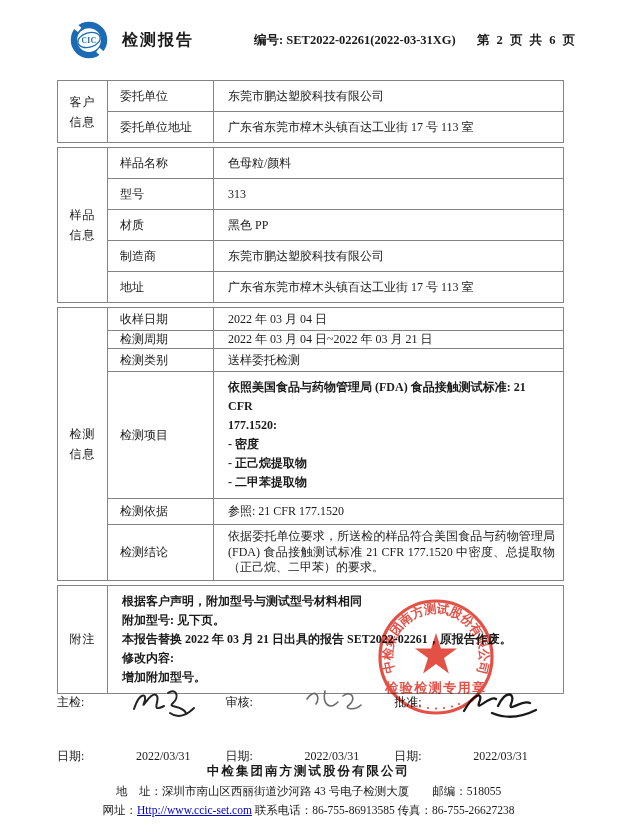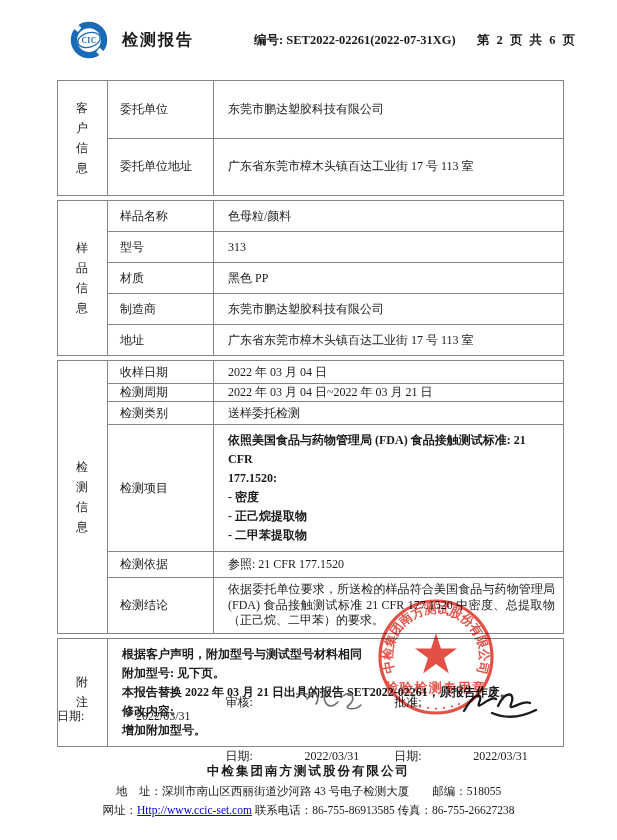--- a/index.html
+++ b/index.html
@@ -12,21 +12,21 @@
   .logo { width:38px; height:38px; flex:0 0 auto; }
   .report-title { font-size:16px; margin-left:14px; letter-spacing:2px; }
   .report-no { font-size:12.5px; margin-left:60px; white-space:nowrap; }
   .page-info { font-size:12.5px; margin-left:auto; letter-spacing:2px; white-space:nowrap; }
 
   
   .tables { position:absolute; top:80px; left:57px; width:506px; }
   table.doc { border-collapse:collapse; width:506px; table-layout:fixed;
               font-size:12px; margin-bottom:4px; }
   table.doc td { border:1px solid #848484; padding:0 6px 0 12px; vertical-align:middle; }
-  td.sec { text-align:center; padding:17px !important; }
+  td.sec { text-align:center; padding:4px !important; }
   td.sec div { line-height:20px; letter-spacing:1px; }
   td.val { padding-left:14px !important; }
   .ml-cell { padding:6px 10px 6px 14px !important; vertical-align:top !important;font-weight:bold; }
   .ml-cell div { line-height:19px; }
   .concl { line-height:15.5px; text-align:justify; padding:4px 8px 4px 14px !important; }
 
   
   .sig-block { position:absolute; top:682px; left:57px; width:506px; display:flex; font-size:12px; }
   .sig-col { width:168.6px; display:flex; flex-direction:column; }
   .sig-line { display:flex; align-items:center; height:40px; }
@@ -54,21 +54,21 @@
     <svg class="logo" viewBox="0 0 48 48">
       <circle cx="24" cy="24" r="19" fill="none" stroke="#1a6ab5" stroke-width="8"></circle>
       <rect x="2" y="4" width="12" height="7" fill="#ffffff" transform="rotate(40 8 7)"></rect>
       <rect x="34" y="37" width="12" height="7" fill="#ffffff" transform="rotate(40 40 40)"></rect>
       <polygon points="14,3 22,5 15,11" fill="#1a6ab5"></polygon>
       <polygon points="34,45 26,43 33,37" fill="#1a6ab5"></polygon>
       <ellipse cx="24" cy="24" rx="14.5" ry="9" fill="#ffffff" stroke="#1a6ab5" stroke-width="1.6" transform="rotate(-16 24 24)"></ellipse>
       <text x="24" y="27.5" font-size="9.5" font-weight="bold" fill="#1a6ab5" text-anchor="middle" font-family="Liberation Serif, serif" letter-spacing="0.5">CIC</text>
     </svg>
     <div class="report-title">检测报告</div>
-    <div class="report-no"><span>编号:</span> <span>SET2022-02261(2022-07-31XG)</span></div>
+    <div class="report-no"><span>编号:</span> <span>SET2022-02261(2022-03-31XG)</span></div>
     <div class="page-info">第 2 页 共 6 页</div>
   </div>
 
   <div class="tables">
 
     <table class="doc">
       <colgroup>
           <col style="width:50px">
           <col style="width:106px">
           <col style="width:350px">
@@ -184,20 +184,29 @@
           <div>修改内容:</div>
           <div>增加附加型号。</div>
         </td>
       </tr>
     </tbody>
       </table>
   </div>
 
   <div class="sig-block">
     <div class="sig-col">
+      <div class="sig-line">
+        <span class="sig-label">主检:</span>
+        <span class="sig-art">
+          <svg width="78" height="38" viewBox="0 0 78 38">
+            <path d="M10,26 C16,8 24,10 20,20 C17,28 28,6 33,13 C36,18 26,30 40,23" fill="none" stroke="#222" stroke-width="2" stroke-linecap="round"></path>
+            <path d="M44,10 C52,4 56,14 49,20 C43,25 58,22 62,30 M46,30 C54,36 63,32 70,25" fill="none" stroke="#222" stroke-width="2" stroke-linecap="round"></path>
+          </svg>
+        </span>
+      </div>
       <div class="date-line">
         <span class="sig-label">日期:</span>
         <span class="date-val">2022/03/31</span>
       </div>
     </div>
     <div class="sig-col">
       <div class="sig-line">
         <span class="sig-label">审核:</span>
         <span class="sig-art">
           <svg width="78" height="38" viewBox="0 0 78 38">

